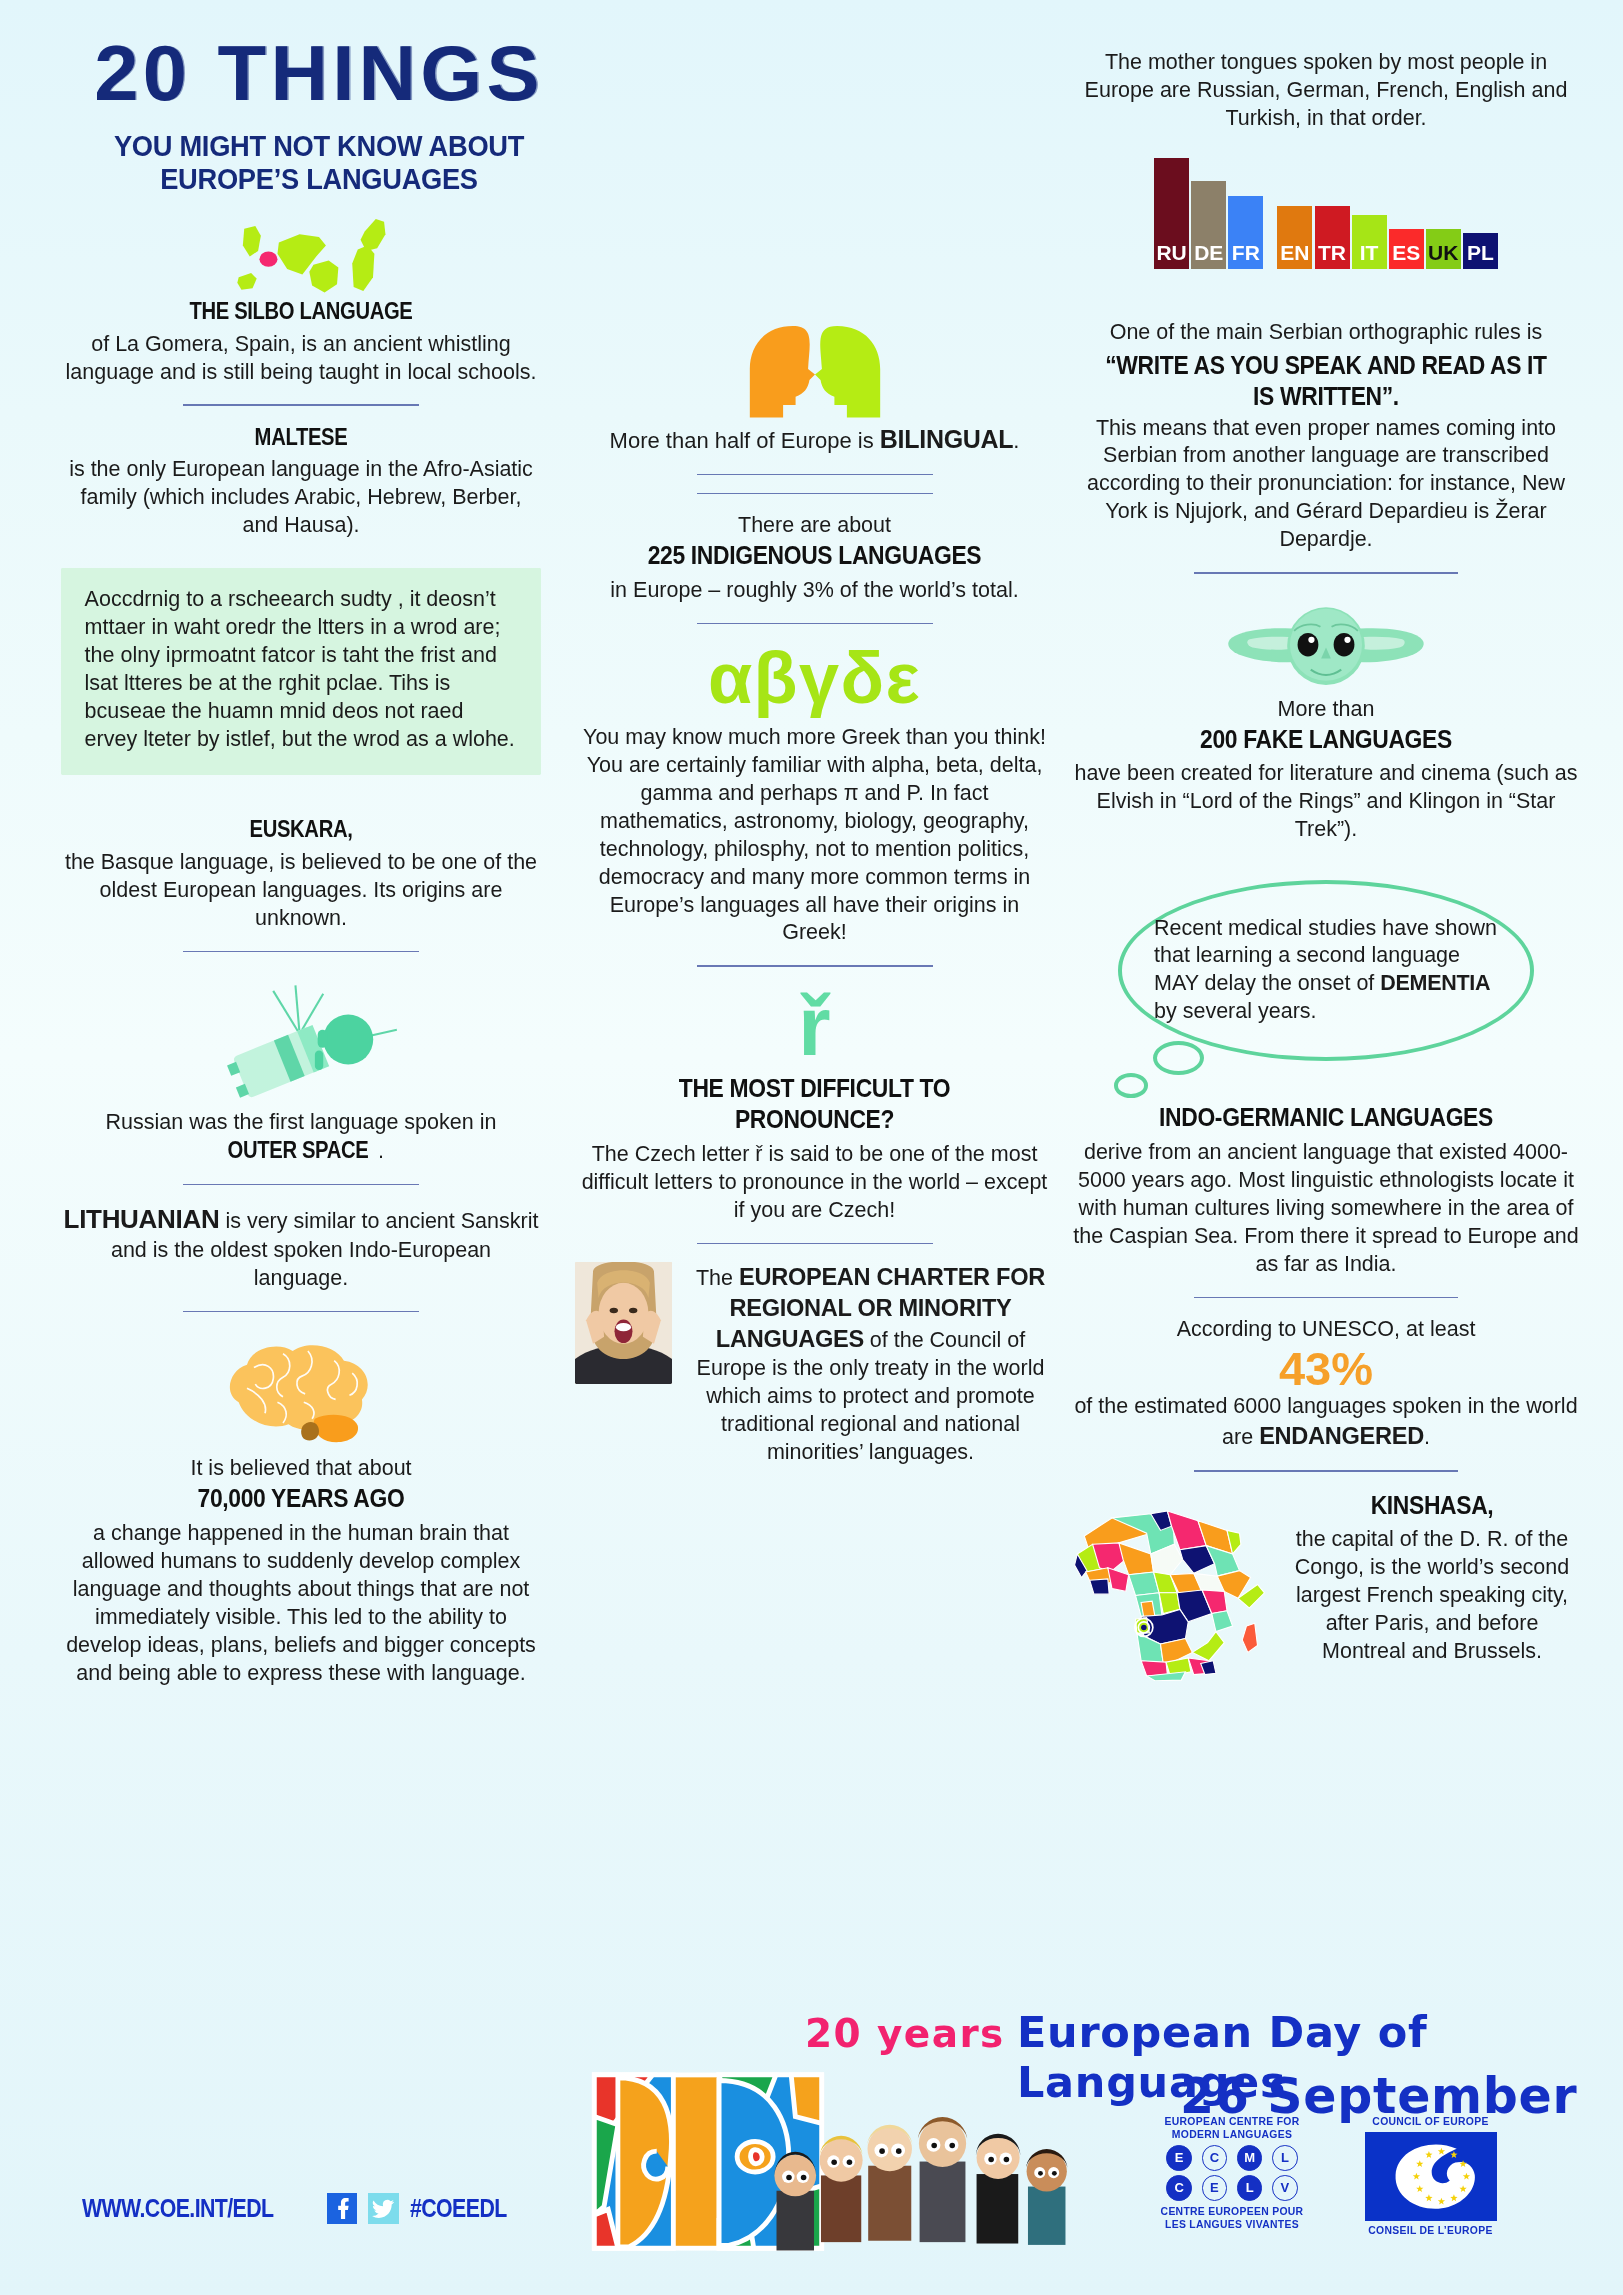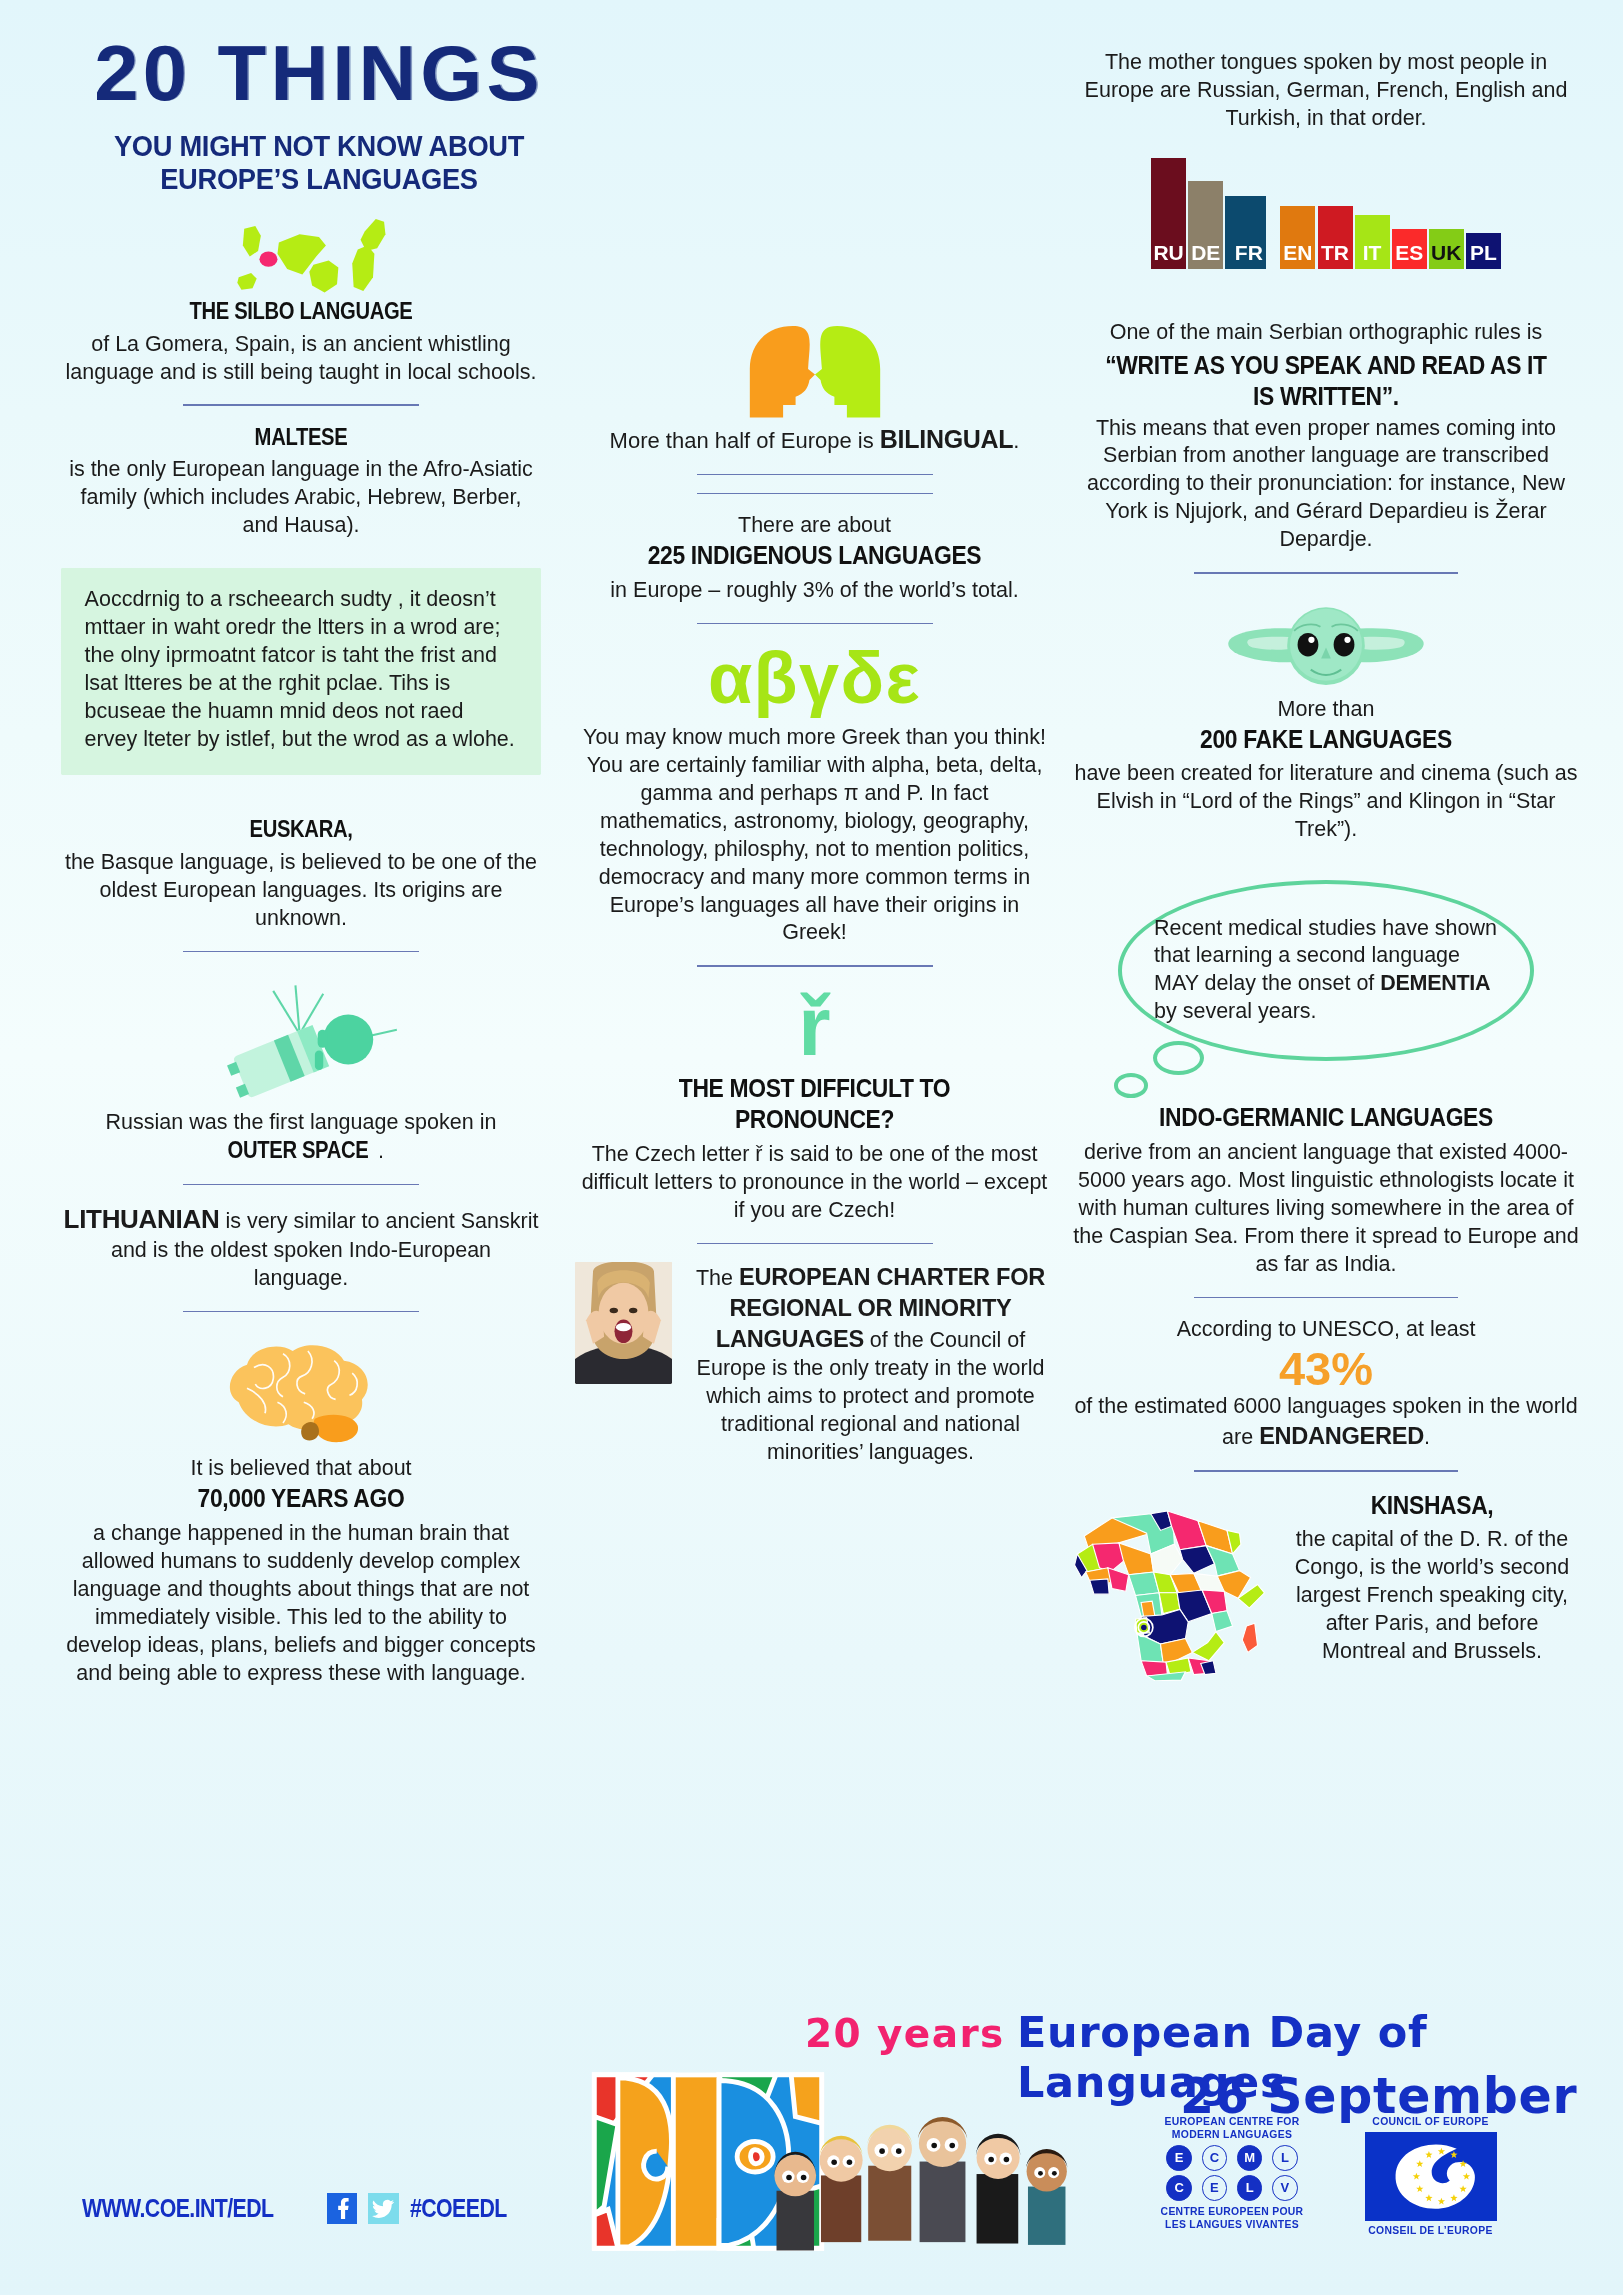--- a/index.html
+++ b/index.html
@@ -98,21 +98,21 @@
 
 <div style="position:absolute;left:1069px;top:49px;width:514px;text-align:center;">
   <div class="body-txt">The mother tongues spoken by most people in Europe are Russian, German, French, English and Turkish, in that order.</div>
   <div id="chart-wrap">
       <div class="bar" style="height: 111px; background: rgb(107, 13, 30);">
         <span style="color: rgb(255, 255, 255);">RU</span>
       </div>
       <div class="bar" style="height: 88px; background: rgb(140, 128, 105);">
         <span style="color: rgb(255, 255, 255);">DE</span>
       </div>
-      <div class="bar" style="height: 73px; background: #0c4a6e; padding-left: 6px;">
+      <div class="bar" style="height: 73px; background: #3b82f6;">
         <span style="color: rgb(255, 255, 255);">FR</span>
       </div>
       <div class="bar" style="height: 63px; background: rgb(224, 121, 15); margin-left: 12px;">
         <span style="color: rgb(255, 255, 255);">EN</span>
       </div>
       <div class="bar" style="height: 63px; background: rgb(207, 26, 34);">
         <span style="color: rgb(255, 255, 255);">TR</span>
       </div>
       <div class="bar" style="height: 54px; background: rgb(166, 229, 22);">
         <span style="color: rgb(255, 255, 255);">IT</span>

